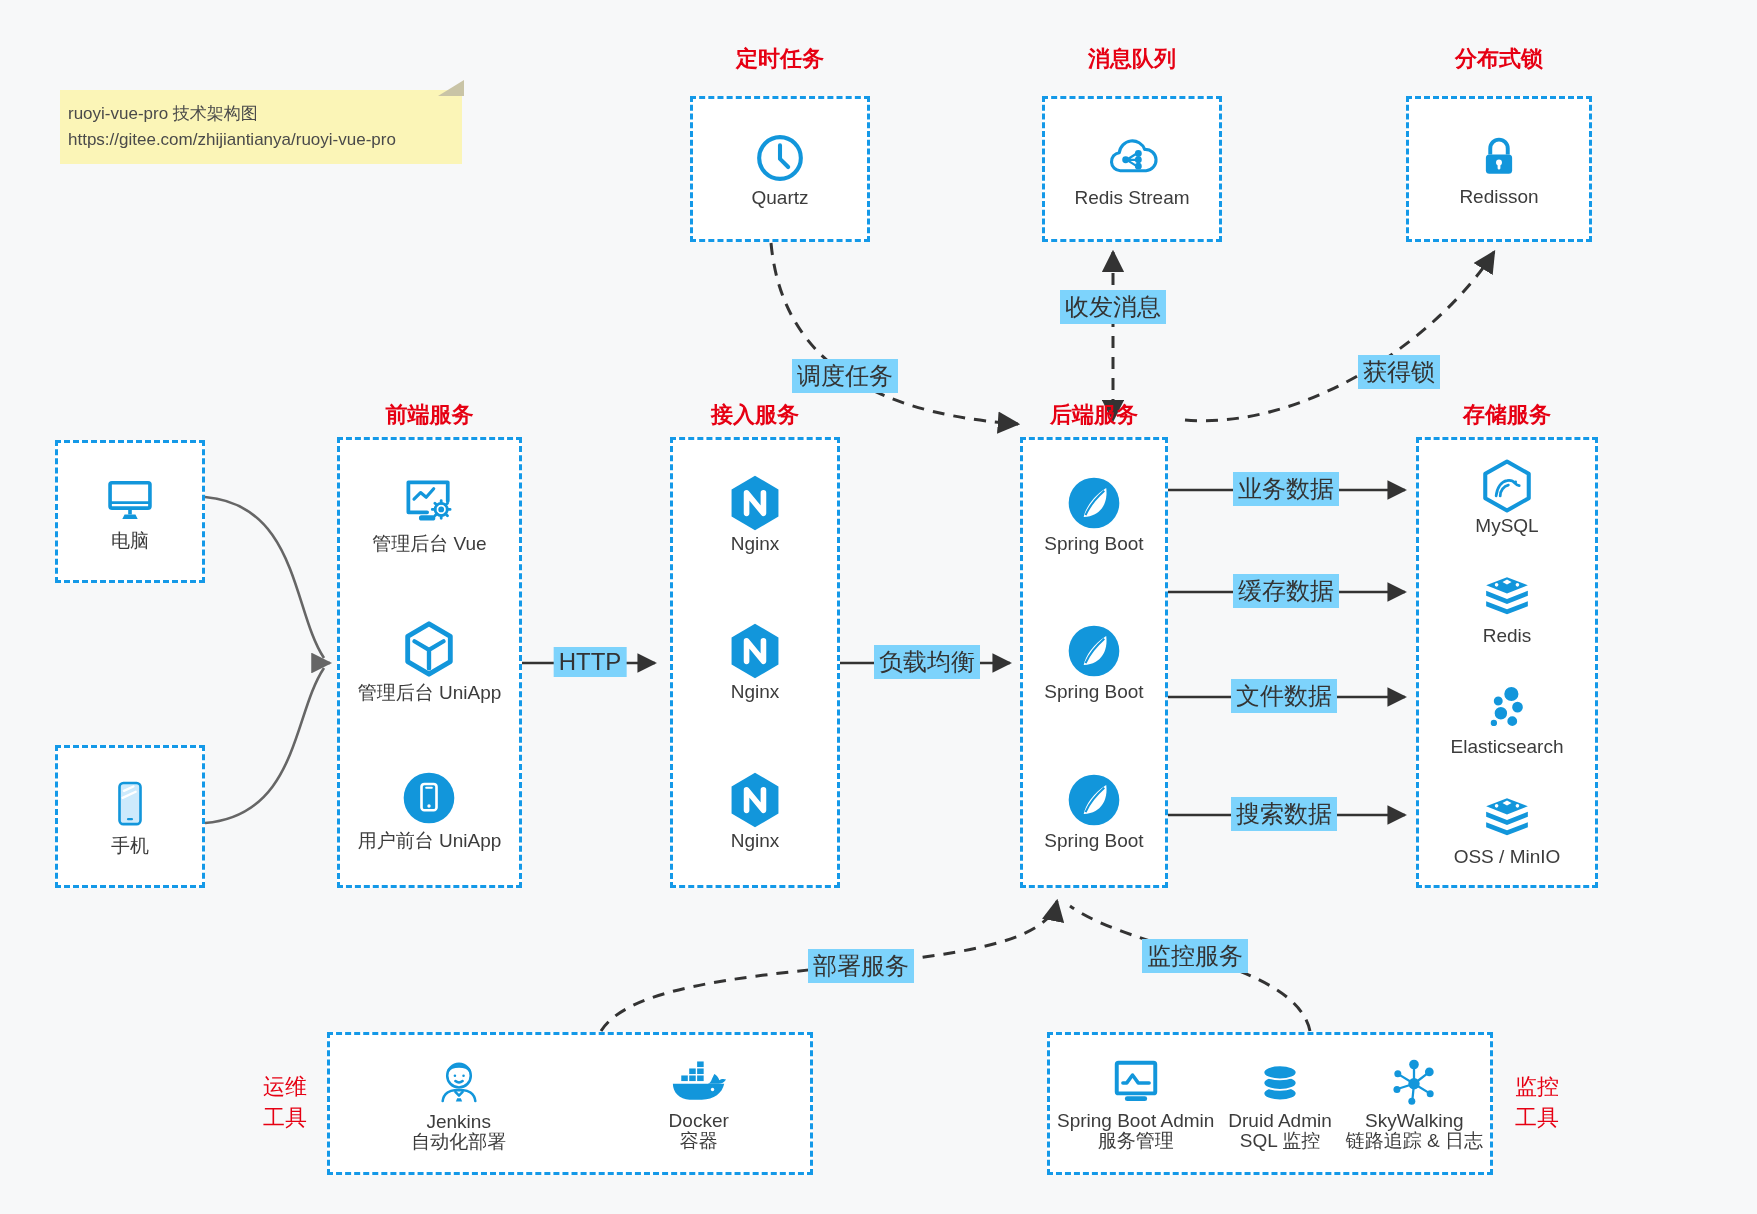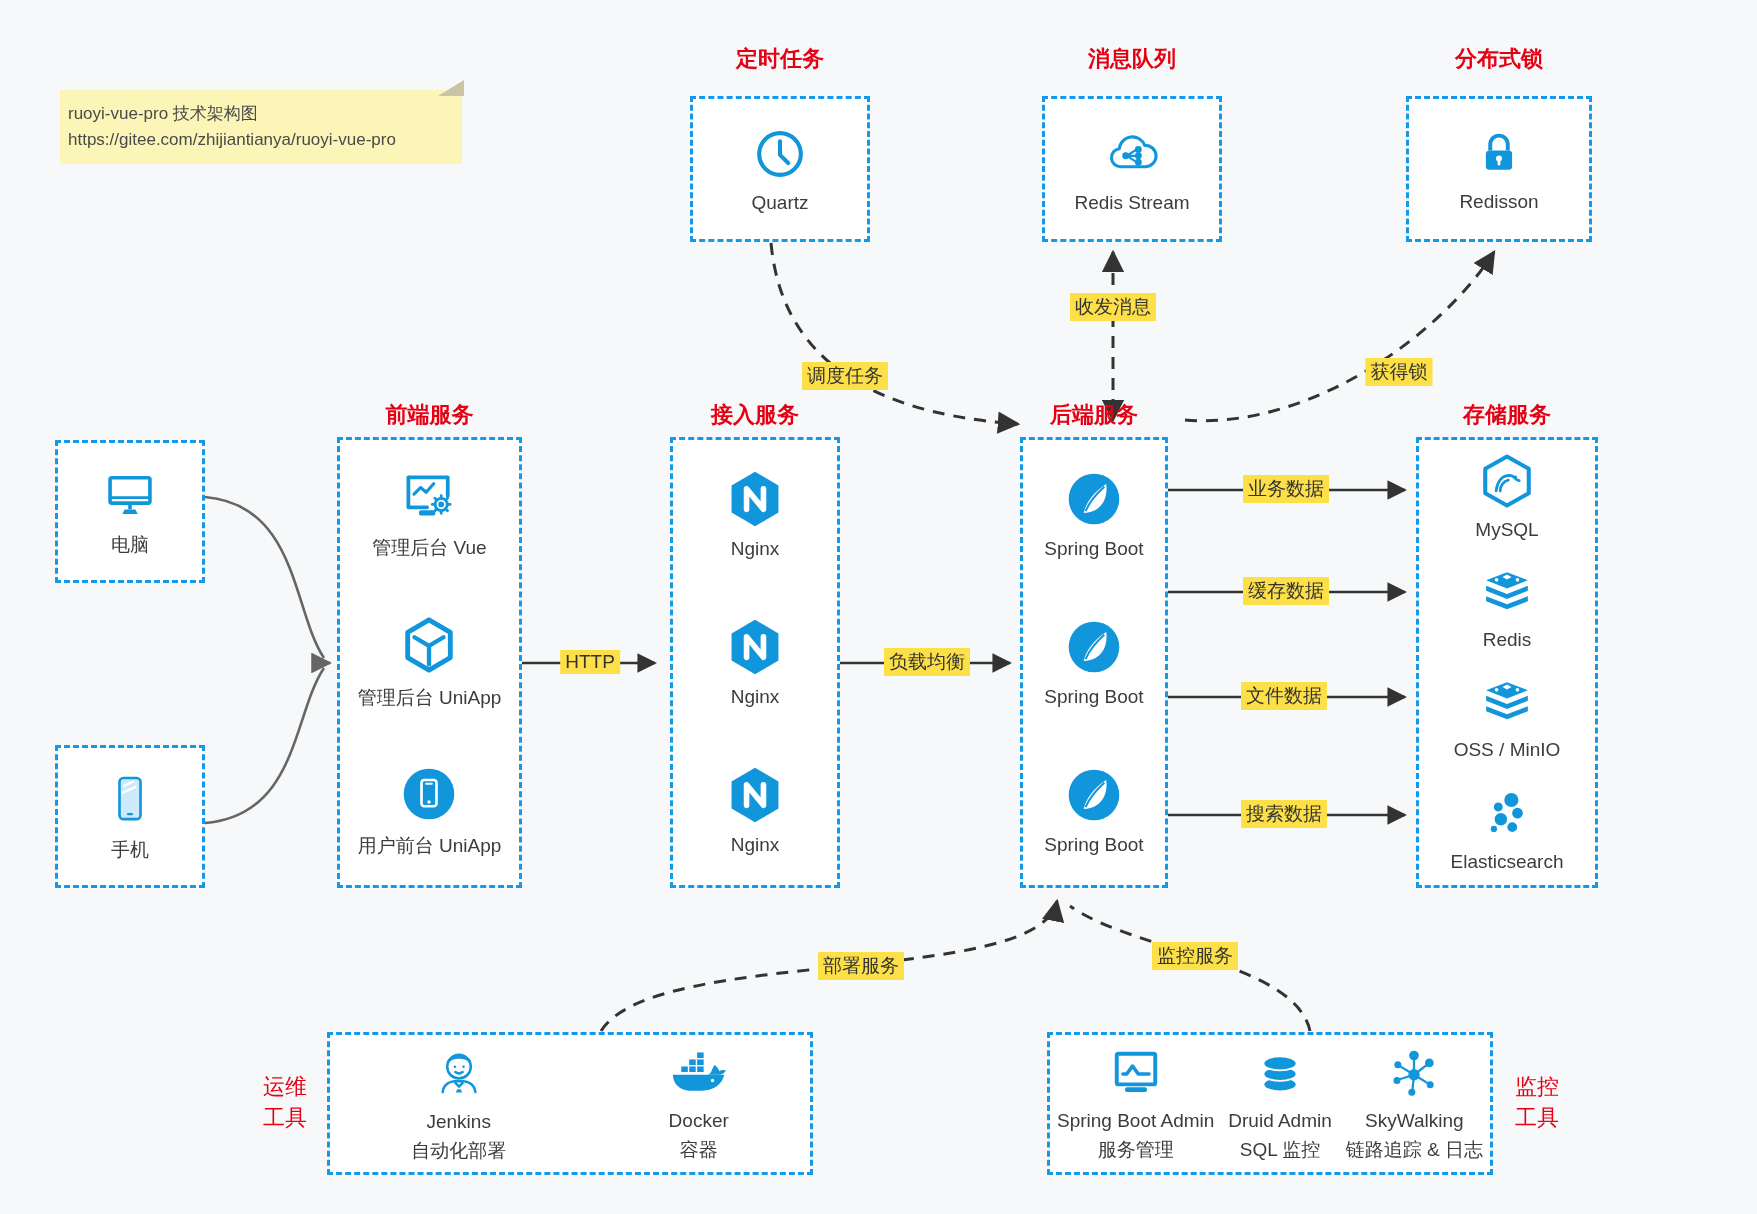--- a/index.html
+++ b/index.html
@@ -18,21 +18,21 @@
 
   
   .dbox{position:absolute;background:#fff;border:3px dashed var(--blue-border);z-index:2;
         display:flex;flex-direction:column;justify-content:space-around;align-items:center}
   .rowbox{flex-direction:row}
   .gtitle{position:absolute;color:var(--red);font-weight:bold;font-size:22px;text-align:center;
         white-space:nowrap;z-index:2}
   .side-label{position:absolute;color:var(--red);font-weight:normal;font-size:22px;line-height:1.4;
         text-align:center;z-index:2}
 
-  .item{display:flex;flex-direction:column;align-items:center;gap:9px}
+  .item{display:flex;flex-direction:column;align-items:center;}
   .item .lbl{font-size:19px;color:var(--ink);white-space:nowrap}
   .item .sub{font-size:19px;color:var(--ink);white-space:nowrap;margin-top:-4px}
   .ico{display:block}
 
   
   .t-quartz{left:690px;top:44px;width:180px}
   .b-quartz{left:690px;top:96px;width:180px;height:146px}
   .t-msgq{left:1042px;top:44px;width:180px}
   .b-msgq{left:1042px;top:96px;width:180px;height:146px}
   .t-lock{left:1406px;top:44px;width:186px}
@@ -50,22 +50,22 @@
   .t-storage{left:1416px;top:400px;width:182px}
   .c-storage{left:1416px;top:437px;width:182px;height:451px}
 
   .b-ops{left:327px;top:1032px;width:486px;height:143px}
   .l-ops{left:248px;top:1072px;width:74px}
   .b-mon{left:1047px;top:1032px;width:446px;height:143px}
   .l-mon{left:1500px;top:1072px;width:74px}
 
   
   #wires{position:absolute;left:0;top:0;z-index:1;pointer-events:none}
-  .elabel{position:absolute;transform:translate(-50%,-50%);background:#fde047;padding:1px 5px;
-        font-size:19px;color:#333;white-space:nowrap;z-index:3}
+  .elabel{position:absolute;transform:translate(-50%,-50%);background:#7dd3fc;padding:1px 5px;
+        font-size:24px;color:#333;white-space:nowrap;z-index:3}
 </style>
 </head>
 <body>
 
 <div id="canvas">
 
   <svg id="wires" width="1757" height="1214" viewBox="0 0 1757 1214">
     <defs>
       <marker id="arrB" viewBox="0 0 10 10" refX="9" refY="5" markerWidth="7.5" markerHeight="7.5" orient="auto-start-reverse">
         <path d="M0,0 L10,5 L0,10 z" fill="#333"></path>
@@ -303,45 +303,45 @@
           <path d="M9 32.5 L32 41.5 L55 32.5 V38 L32 47 L9 38 Z"></path>
           <path d="M32 8.5 l5 2.8 -5 2.8 -5 -2.8 z" fill="#fff"></path>
           <circle cx="20.5" cy="14.5" r="2" fill="#fff"></circle>
             <circle cx="43.5" cy="14.5" r="2" fill="#fff"></circle>
         </svg>
       </span>
       <span class="lbl">Redis</span>
     </div>
     <div class="item">
       <span>
-        <svg class="ico" width="58" height="54" viewBox="0 0 64 58" fill="var(--blue-icon)">
-          <path d="M32 6 L55 15 L32 24 L9 15 Z"></path>
-          <path d="M9 21 L32 30 L55 21 V26.5 L32 35.5 L9 26.5 Z"></path>
-          <path d="M9 32.5 L32 41.5 L55 32.5 V38 L32 47 L9 38 Z"></path>
-          <path d="M32 8.5 l5 2.8 -5 2.8 -5 -2.8 z" fill="#fff"></path>
-          <circle cx="20.5" cy="14.5" r="2" fill="#fff"></circle>
-            <circle cx="43.5" cy="14.5" r="2" fill="#fff"></circle>
-        </svg>
-      </span>
-      <span class="lbl">OSS / MinIO</span>
-    </div>
-    <div class="item">
-      <span>
         <svg class="ico" width="56" height="56" viewBox="0 0 64 64" fill="var(--blue-icon)">
           <g stroke="#fff" stroke-width="1.8">
             <circle cx="37" cy="16" r="9"></circle>
               <circle cx="22" cy="24" r="6"></circle>
               <circle cx="44" cy="31" r="7"></circle>
             <circle cx="25" cy="38" r="8"></circle>
               <circle cx="38" cy="47" r="6.5"></circle>
               <circle cx="17" cy="49" r="4.5"></circle>
           </g>
         </svg>
       </span>
       <span class="lbl">Elasticsearch</span>
+    </div>
+    <div class="item">
+      <span>
+        <svg class="ico" width="58" height="54" viewBox="0 0 64 58" fill="var(--blue-icon)">
+          <path d="M32 6 L55 15 L32 24 L9 15 Z"></path>
+          <path d="M9 21 L32 30 L55 21 V26.5 L32 35.5 L9 26.5 Z"></path>
+          <path d="M9 32.5 L32 41.5 L55 32.5 V38 L32 47 L9 38 Z"></path>
+          <path d="M32 8.5 l5 2.8 -5 2.8 -5 -2.8 z" fill="#fff"></path>
+          <circle cx="20.5" cy="14.5" r="2" fill="#fff"></circle>
+            <circle cx="43.5" cy="14.5" r="2" fill="#fff"></circle>
+        </svg>
+      </span>
+      <span class="lbl">OSS / MinIO</span>
     </div>
   </div>
 
   <div class="side-label l-ops">
     <div>运维</div>
     <div>工具</div>
   </div>
   <div class="dbox rowbox b-ops">
     <div class="item">
       <span>

